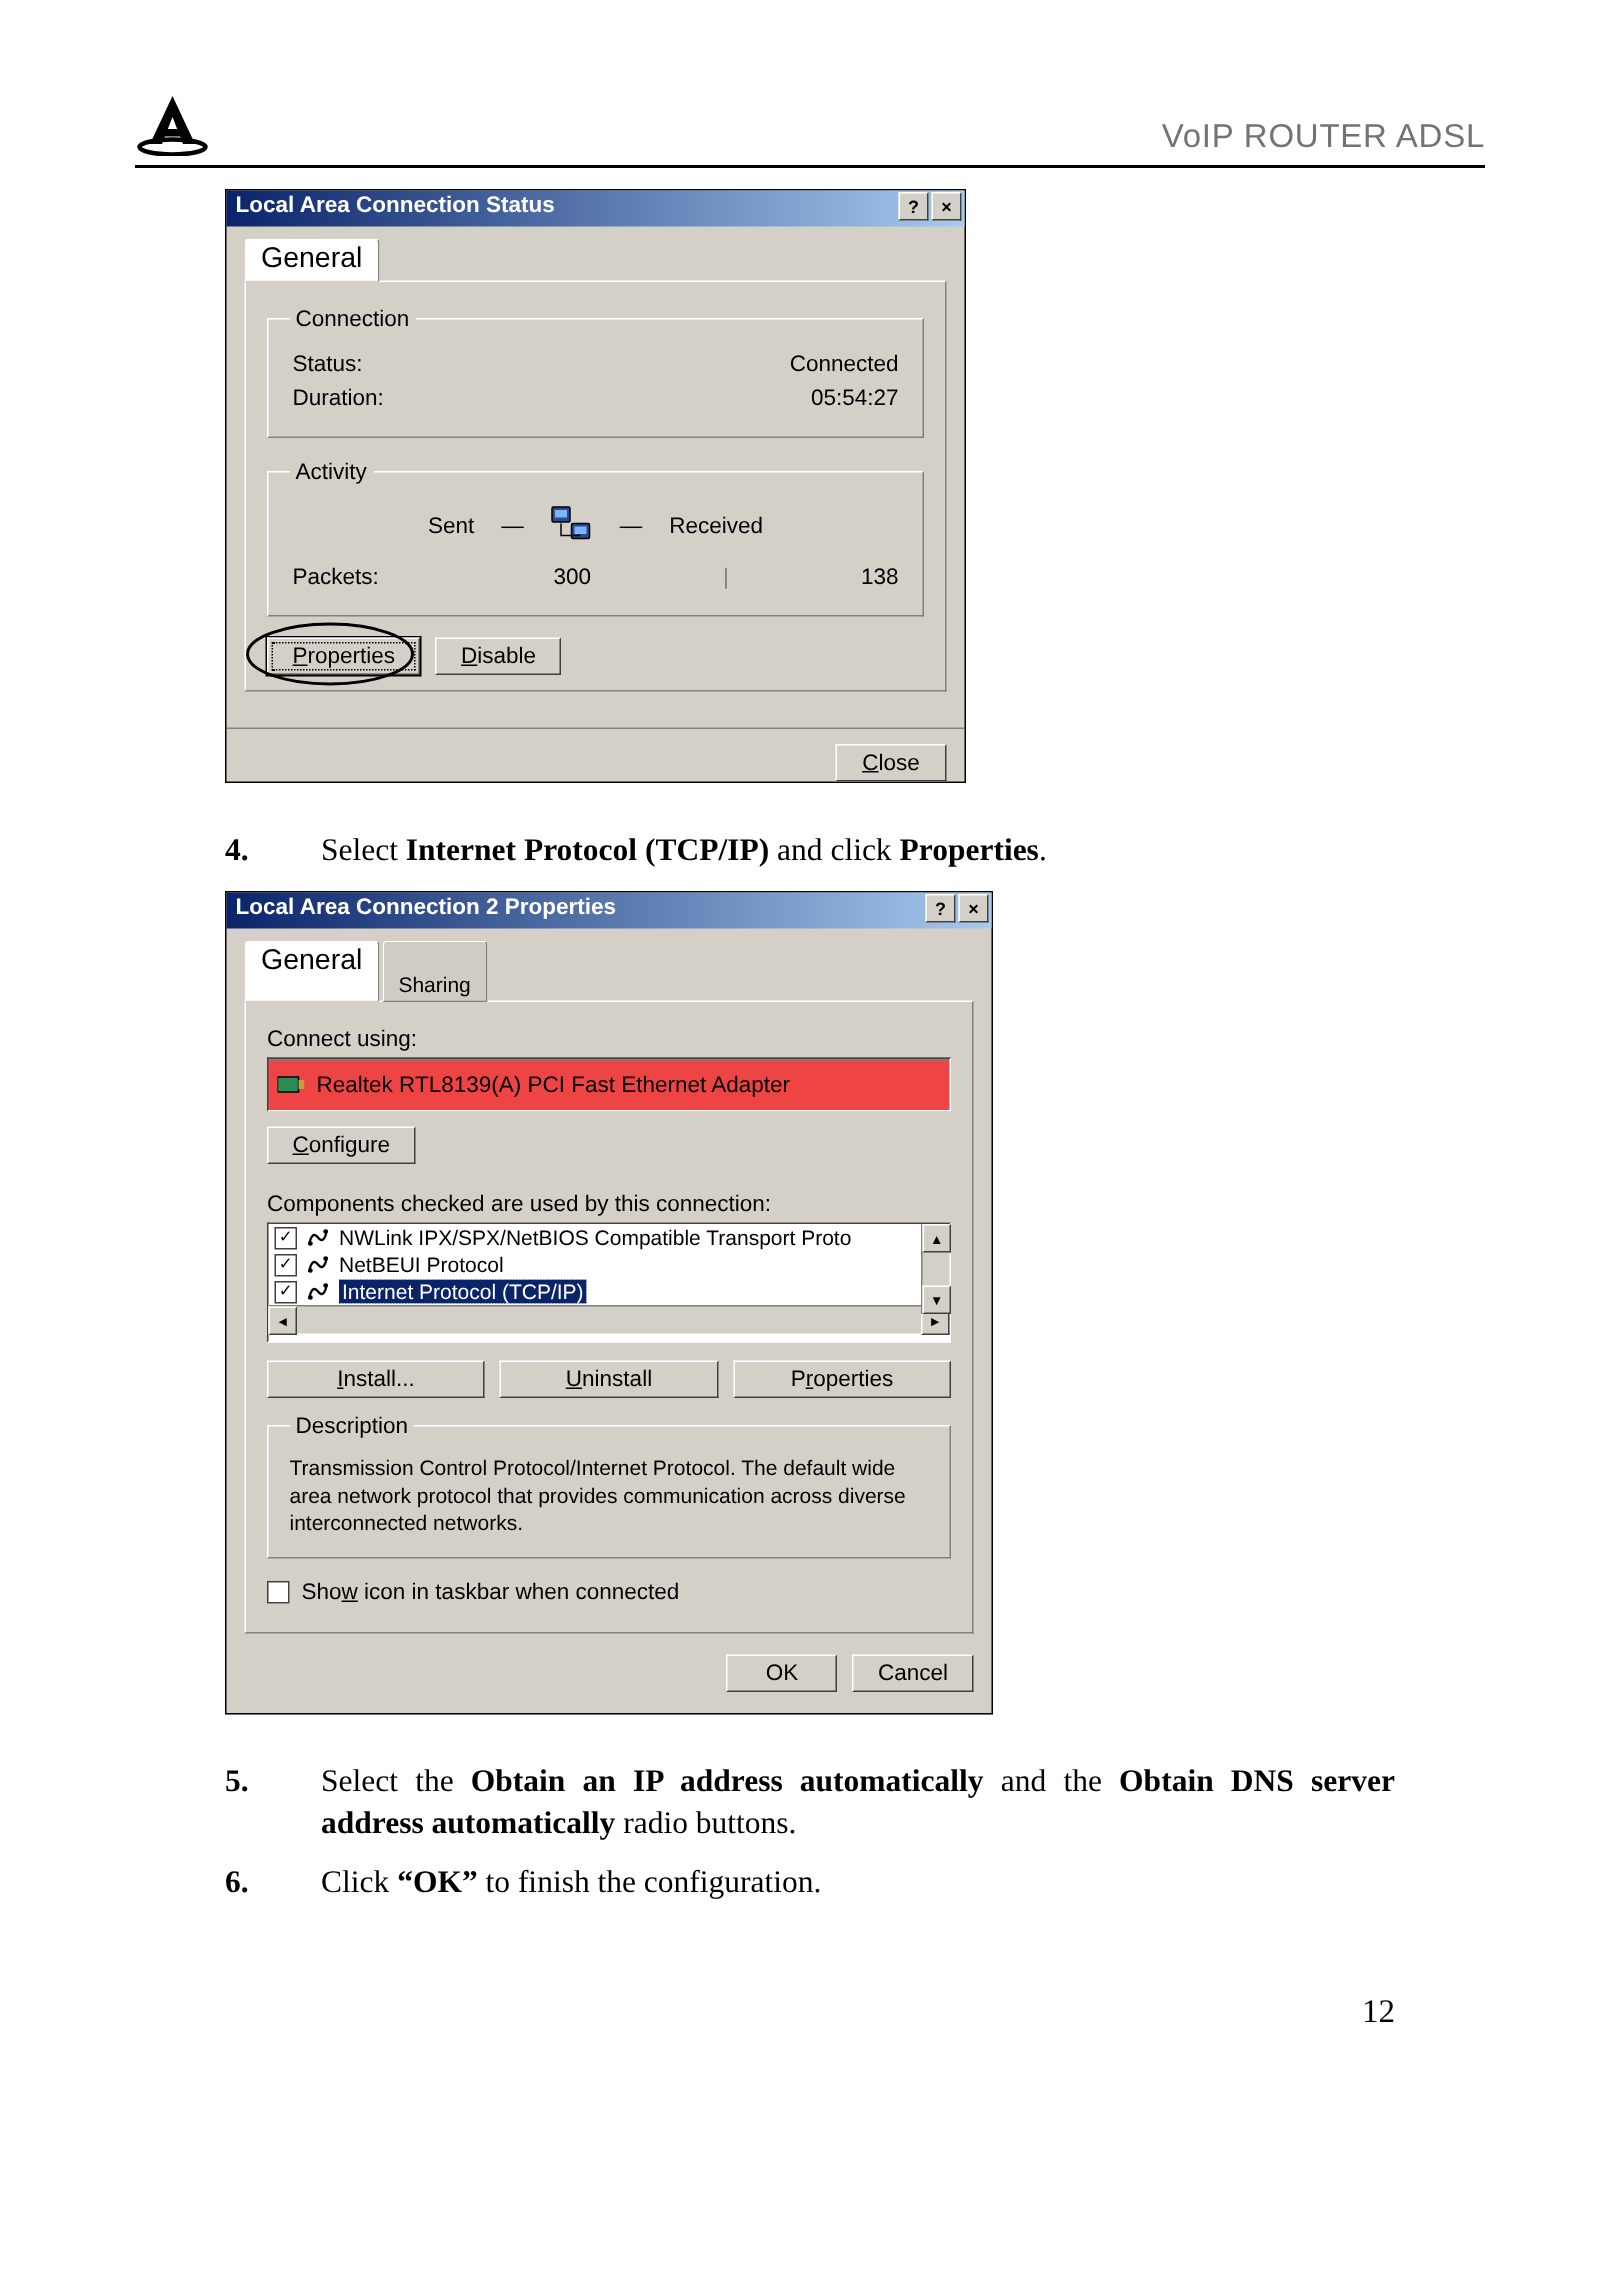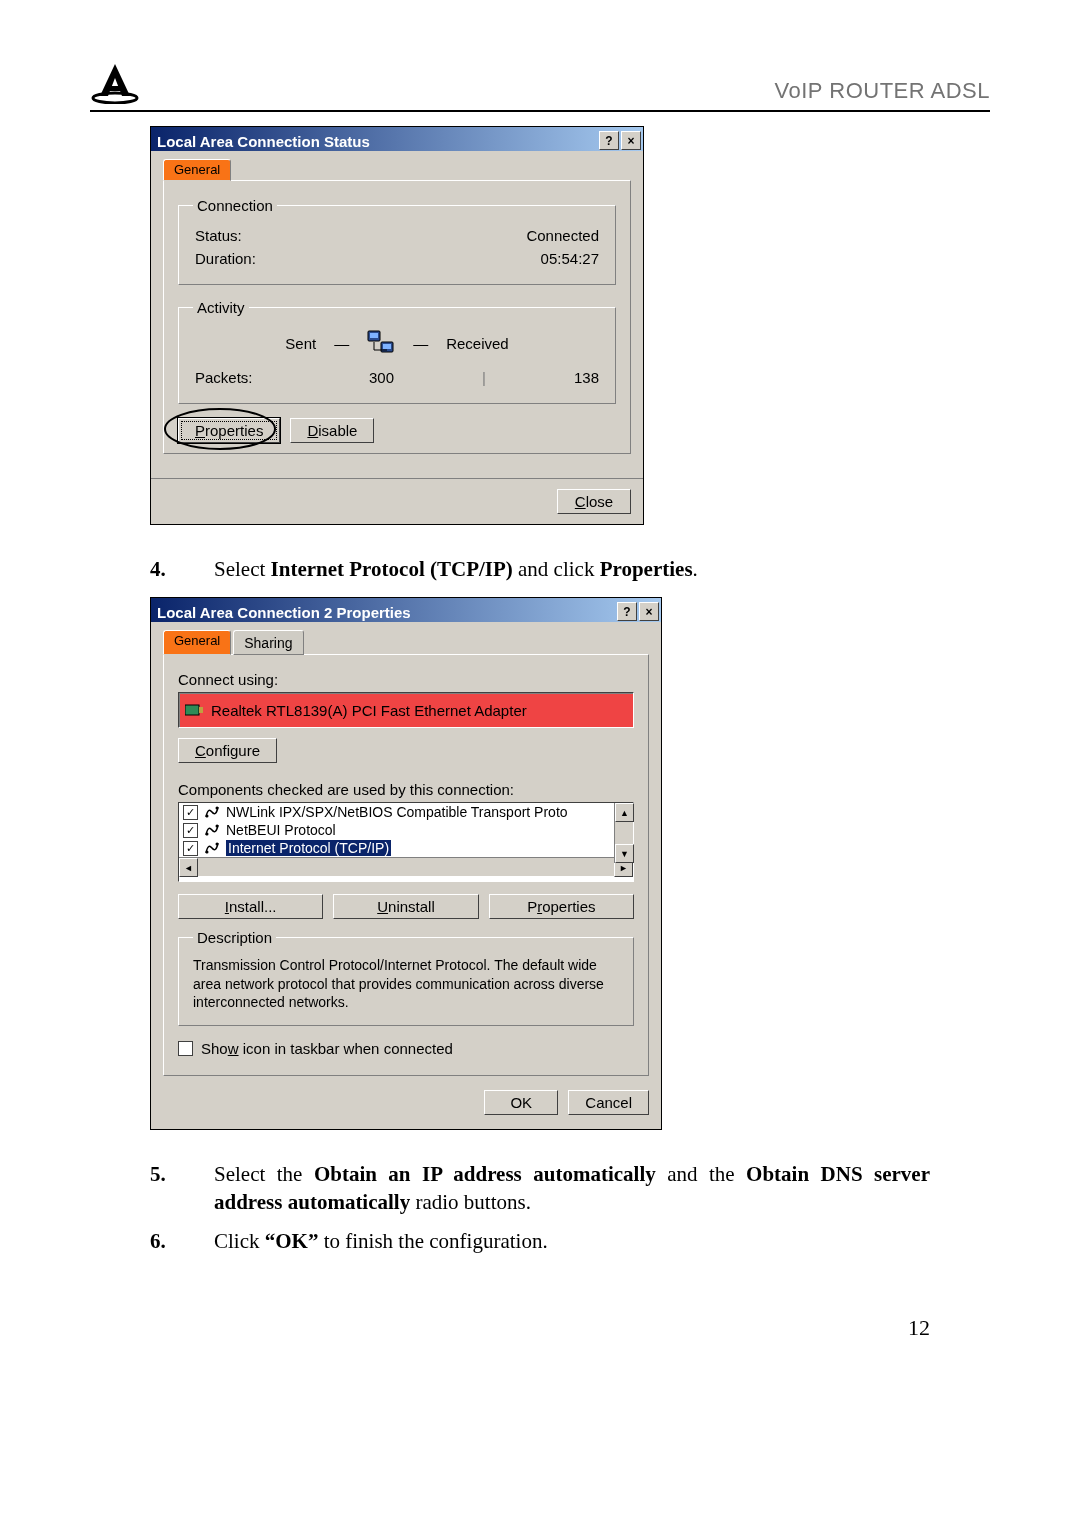--- a/index.html
+++ b/index.html
@@ -44,21 +44,21 @@
     color: #000;
     margin-left: 60px;
   }
   .win1 { width: 492px; }
   .win2 { width: 510px; margin-top: 14px; }
   .titlebar {
     background: linear-gradient(90deg, #0a246a 0%, #a6caf0 100%);
     color: #fff;
     font-weight: bold;
     display: flex;
-    align-items: flex-end;
+    align-items: flex-start;
     justify-content: space-between;
     height: 22px;
     padding: 1px 2px 1px 6px;
   }
   .titlecaps {
     display: flex;
     gap: 2px;
   }
   .cap {
     width: 18px;
@@ -75,31 +75,31 @@
     justify-content: center;
     line-height: 1;
   }
   .body1 { padding: 8px 12px 14px 12px; }
   .tabs { display: flex; }
   .tab {
     border: 1px solid #808080;
     border-bottom: 1px solid #d4d0c8;
     border-top-color: #fff;
     border-left-color: #fff;
-    background: #f97316;
+    background: #ffffff;
     padding: 2px 10px 3px 10px;
-    font-size: 13px;
+    font-size: 19px;
     border-radius: 3px 3px 0 0;
     margin-right: 2px;
   }
   .tab.inactive {
     border-bottom: 1px solid #808080;
     background: #cfccc4;
     font-size: 14px;
-    padding-top: 4px;
+    padding-top: 20px;
   }
   .tabpanel {
     border: 1px solid #808080;
     border-top-color: #fff;
     border-left-color: #fff;
     margin-top: -1px;
     padding: 16px 14px 10px 14px;
   }
   fieldset {
     border: 1px solid #808080;
@@ -139,21 +139,21 @@
   }
   .btnrow { display: flex; gap: 10px; margin-top: 6px; }
   .focusbtn {
     outline: 1px dotted #000;
     outline-offset: -4px;
     box-shadow: 0 0 0 1px #000;
   }
   .footer {
     border-top: 1px solid #808080;
     margin-top: 10px;
-    padding: 10px 12px 10px 0;
+    padding: 10px 12px 0 0;
     display: flex;
     justify-content: flex-end;
   }
   .ul { text-decoration: underline; }
   
   .inset {
     background: #ef4444;
     border: 1px solid #404040;
     border-right-color: #fff;
     border-bottom-color: #fff;

